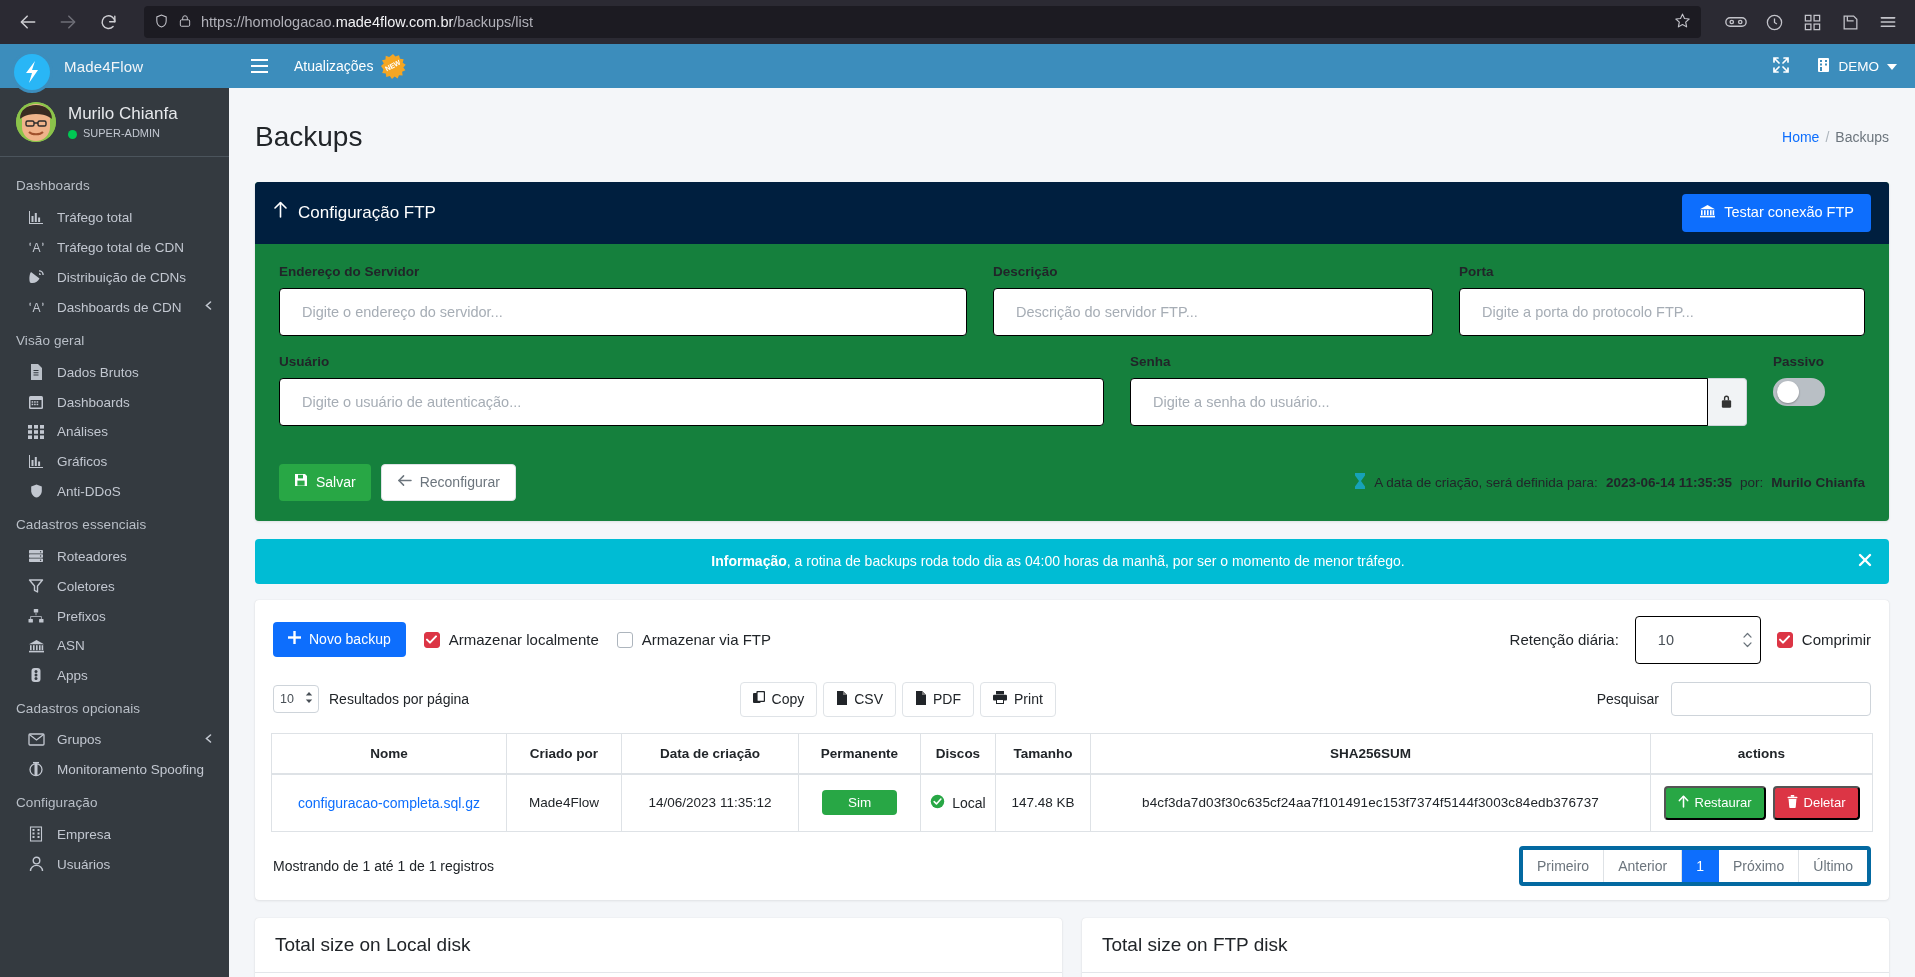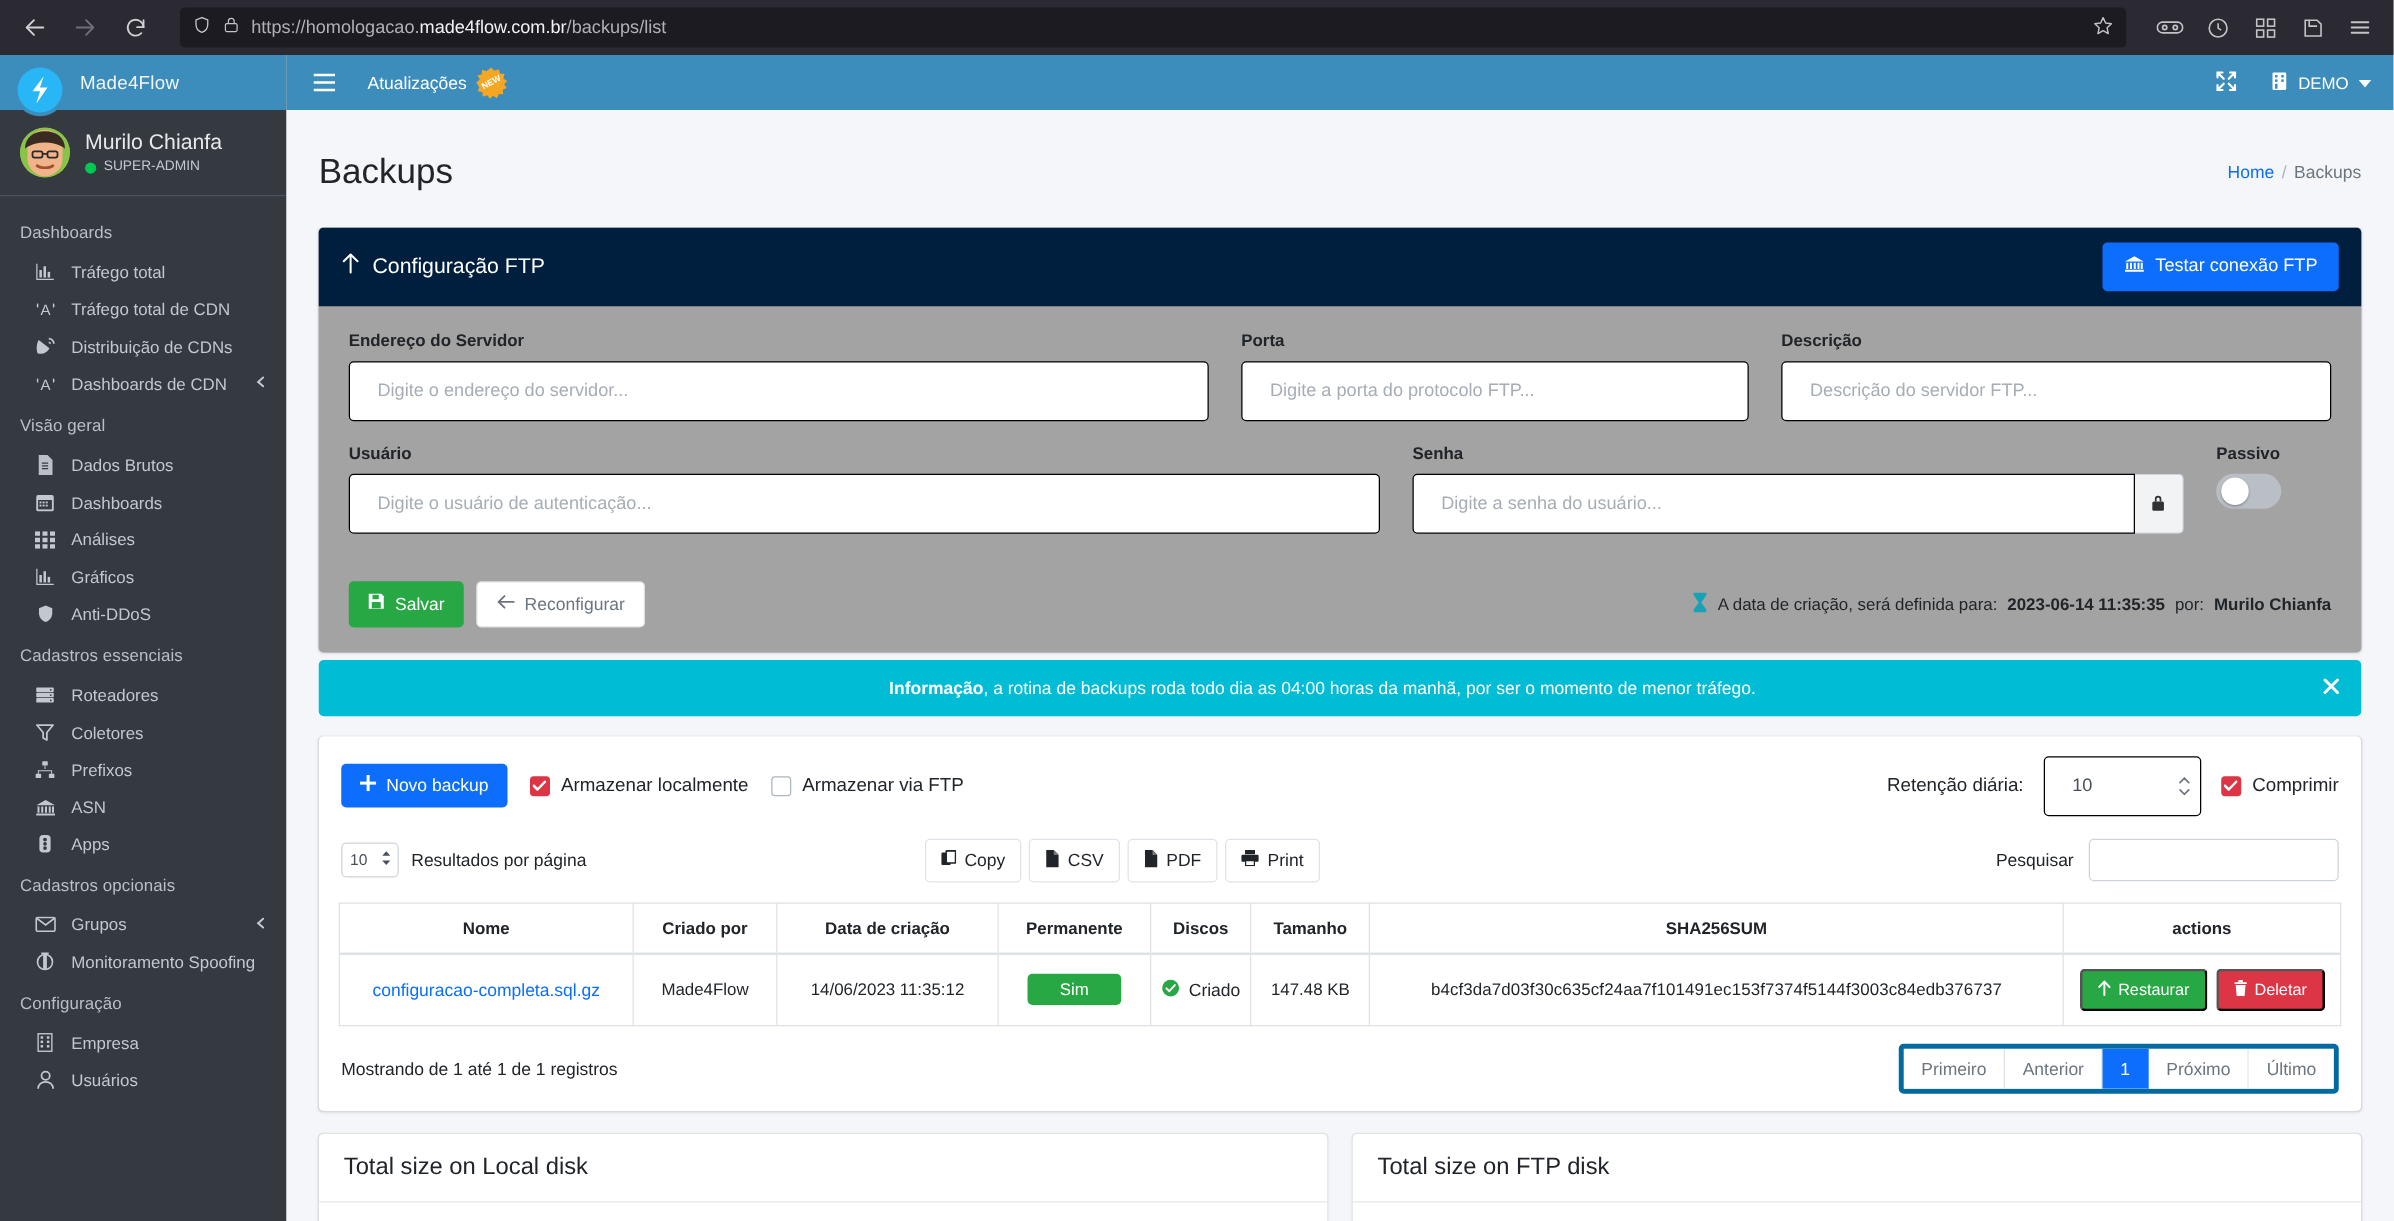--- a/index.html
+++ b/index.html
@@ -103,21 +103,21 @@
   .page-head {
     display:flex; align-items:center; padding: 14px 26px 10px 26px;
   }
   .page-title { font-size: 28px; font-weight:400; color:#212529; }
   .breadcrumb { margin-left:auto; font-size: 14px; color:#6c757d; }
   .breadcrumb a { color:#0d6efd; text-decoration:none; }
   .breadcrumb .sep { margin: 0 6px; color:#adb5bd; }
 
   .scroll-area { flex:1; overflow:hidden; padding: 0 26px 0 26px; }
 
-  .card { background:#a3a3a3; border-radius:4px; box-shadow: 0 0 1px rgba(0,0,0,.125), 0 1px 3px rgba(0,0,0,.08); margin-bottom: 6px; }
+  .card { background:#15803d; border-radius:4px; box-shadow: 0 0 1px rgba(0,0,0,.125), 0 1px 3px rgba(0,0,0,.08); margin-bottom: 18px; }
 
   .card-ftp-head {
     background:#001f3f; color:#fff; padding: 12px 18px; border-radius:4px 4px 0 0;
     display:flex; align-items:center; min-height:52px;
   }
   .card-ftp-title { font-size: 17px; display:flex; align-items:center; gap:10px; }
   .btn {
     display:inline-flex; align-items:center; gap:8px; border:none; border-radius:4px;
     font-size:14px; padding: 9px 15px; cursor:pointer; font-family:inherit; line-height:1.2;
   }
@@ -657,27 +657,27 @@
             <span>Testar conexão FTP</span>
           </button>
         </div>
 
         <div class="ftp-body">
           <div class="form-row">
             <div class="form-group" style="flex: 0 0 688px;">
               <label class="form-label">Endereço do Servidor</label>
               <input class="form-control" type="text" value="" placeholder="Digite o endereço do servidor..." style="">
             </div>
+            <div class="form-group" style="flex:1;">
+              <label class="form-label">Descrição</label>
+              <input class="form-control" type="text" value="" placeholder="Descrição do servidor FTP..." style="">
+            </div>
             <div class="form-group" style="flex: 0 0 406px;">
               <label class="form-label">Porta</label>
               <input class="form-control" type="text" value="" placeholder="Digite a porta do protocolo FTP..." style="">
-            </div>
-            <div class="form-group" style="flex:1;">
-              <label class="form-label">Descrição</label>
-              <input class="form-control" type="text" value="" placeholder="Descrição do servidor FTP..." style="">
             </div>
           </div>
 
           <div class="form-row">
             <div class="form-group" style="flex: 0 0 825px;">
               <label class="form-label">Usuário</label>
               <input class="form-control" type="text" value="" placeholder="Digite o usuário de autenticação..." style="">
             </div>
             <div class="form-group" style="flex:1;">
               <label class="form-label">Senha</label>
@@ -870,21 +870,21 @@
               <td>14/06/2023 11:35:12</td>
               <td><span class="badge-sim">Sim</span></td>
               <td>
                 <span class="disc-local">
                   <span>
                     <svg width="15" height="15" viewBox="0 0 16 16">
                         <circle cx="8" cy="8" r="7.2" fill="#28a745"></circle>
                         <polyline points="4.4,8.2 6.9,10.6 11.6,5.4" fill="none" stroke="#fff" stroke-width="1.7" stroke-linecap="round" stroke-linejoin="round"></polyline>
                       </svg>
                   </span>
-                  <span>Criado</span>
+                  <span>Local</span>
                 </span>
               </td>
               <td>147.48 KB</td>
               <td class="hash">b4cf3da7d03f30c635cf24aa7f101491ec153f7374f5144f3003c84edb376737</td>
               <td>
                 <div class="row-actions">
                   <button class="btn-restore">
                     <span><svg width="11" height="13" viewBox="0 0 12 14" fill="none" stroke="#fff" stroke-width="1.7" stroke-linecap="round" stroke-linejoin="round">
                           <line x1="6" y1="13" x2="6" y2="1.5"></line>
                           <polyline points="1.5,6 6,1.3 10.5,6"></polyline>

